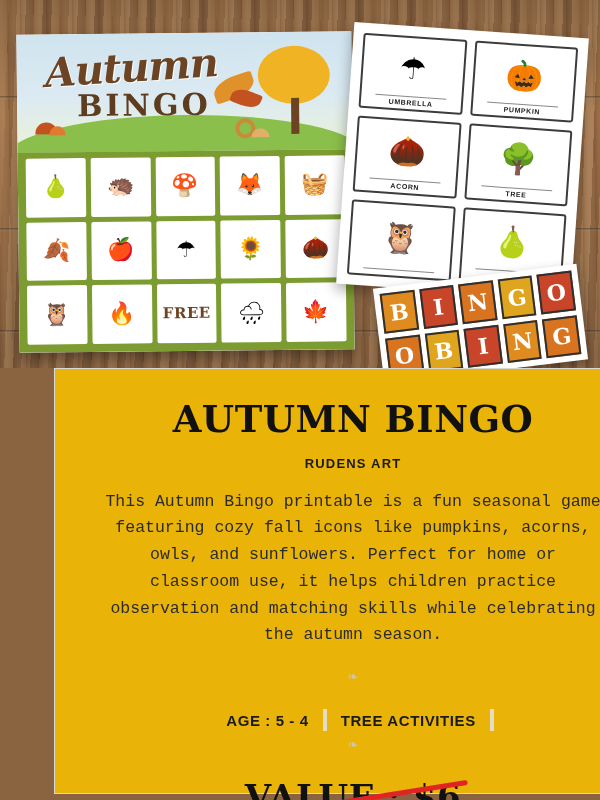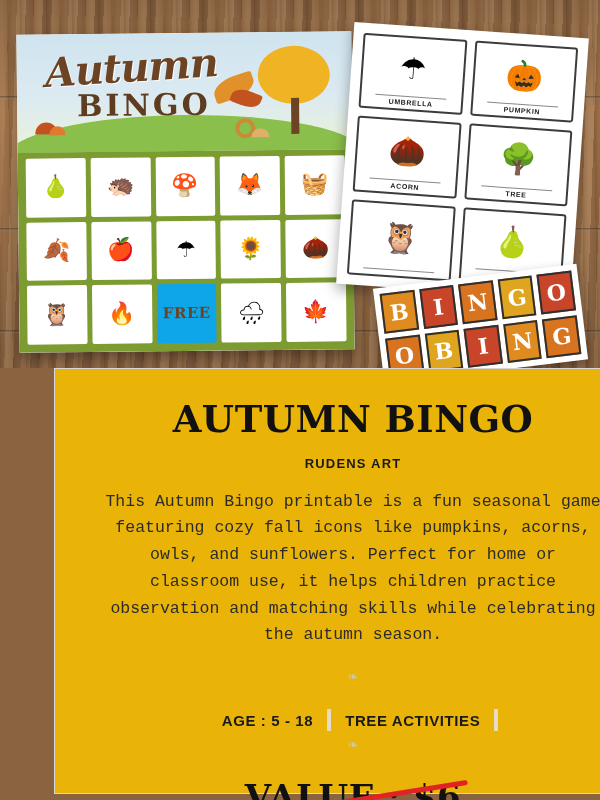--- a/index.html
+++ b/index.html
@@ -190,21 +190,21 @@
     border-radius: 2px;
     display: flex;
     align-items: center;
     justify-content: center;
     font-size: 22px;
     line-height: 1;
     overflow: hidden;
     position: relative;
   }
   .cell.free {
-    background: #0ea5e9;
+    background: #ffffff;
     font-family: "DejaVu Serif", serif;
     font-weight: bold;
     font-size: 15px;
     color: #6d4423;
     letter-spacing: 0.5px;
   }
 
   
   .cards-sheet {
     position: absolute;
@@ -508,21 +508,21 @@
   </div>
 
   <div class="panel">
     <div class="product-title">AUTUMN BINGO</div>
     <div class="brand">RUDENS ART</div>
     <div class="desc">This Autumn Bingo printable is a fun seasonal game featuring cozy fall icons like pumpkins, acorns, owls, and sunflowers. Perfect for home or classroom use, it helps children practice observation and matching skills while celebrating the autumn season.</div>
 
     <div class="flourish" style="margin-top:22px;"></div>
 
     <div class="meta-row">
-      <span class="meta-item">AGE : 5 - 18</span>
+      <span class="meta-item">AGE : 5 - 4</span>
       <span class="meta-sep"></span>
       <span class="meta-item">TREE ACTIVITIES</span>
       <span class="meta-sep"></span>
     </div>
 
     <div class="flourish" style="margin-top:8px;"></div>
 
     <div class="price-wrap">
       <span class="price">VALUE : $6</span>
       <span class="strike"></span>

